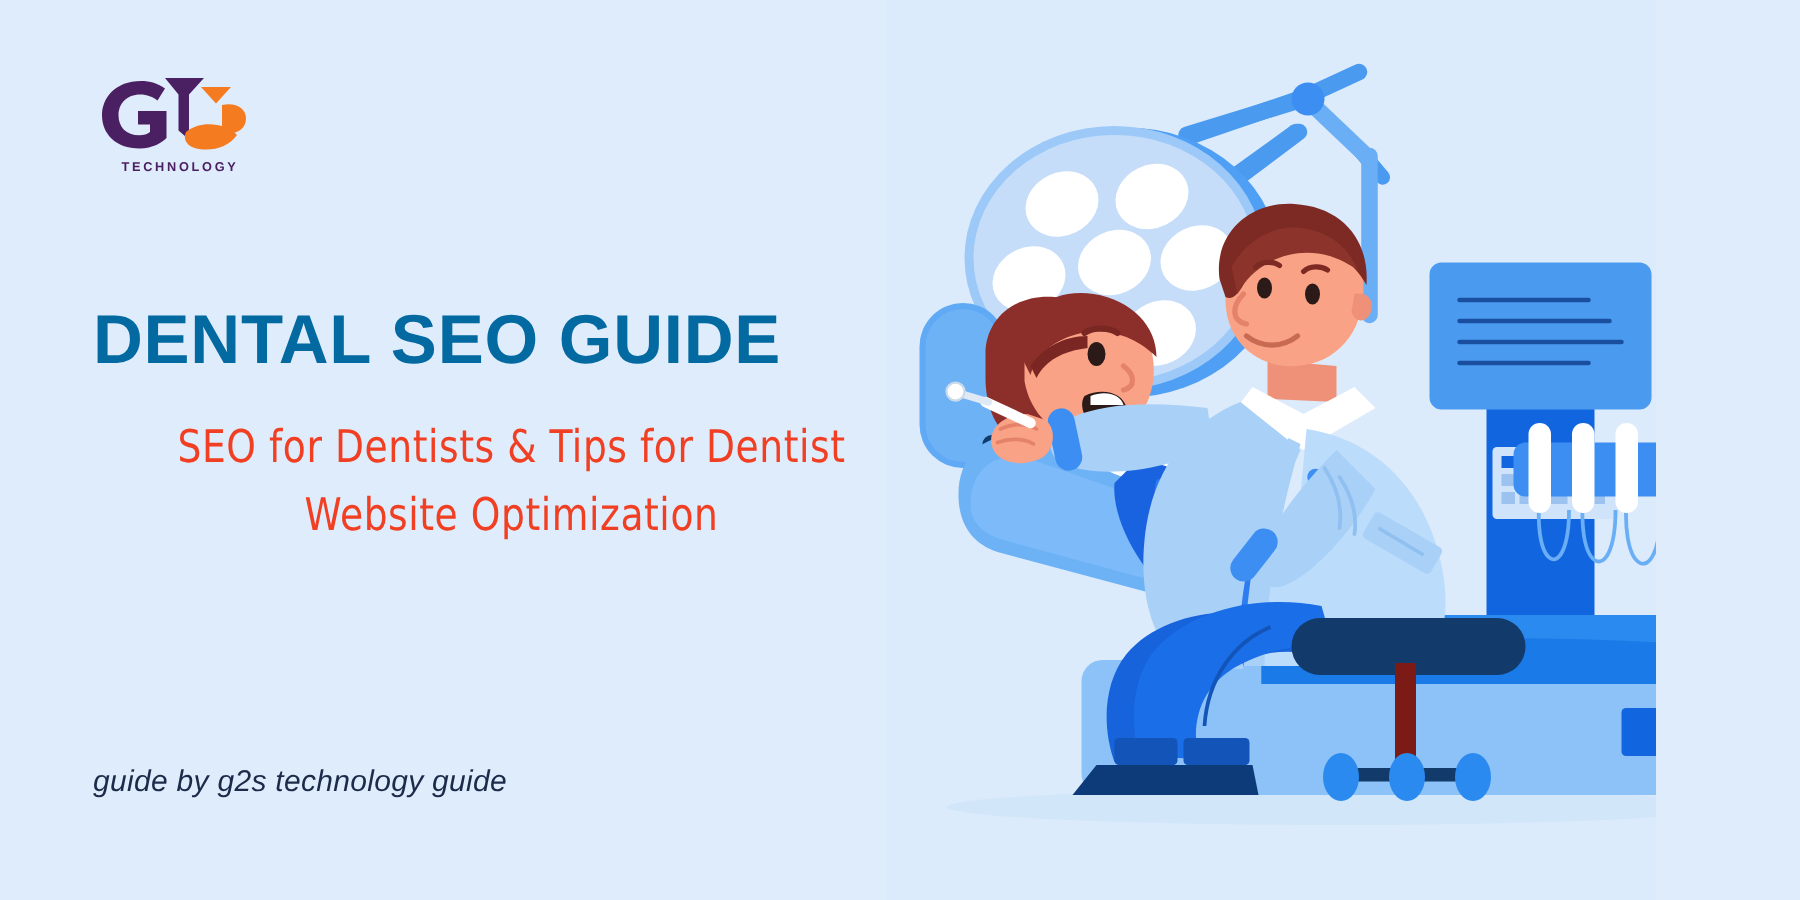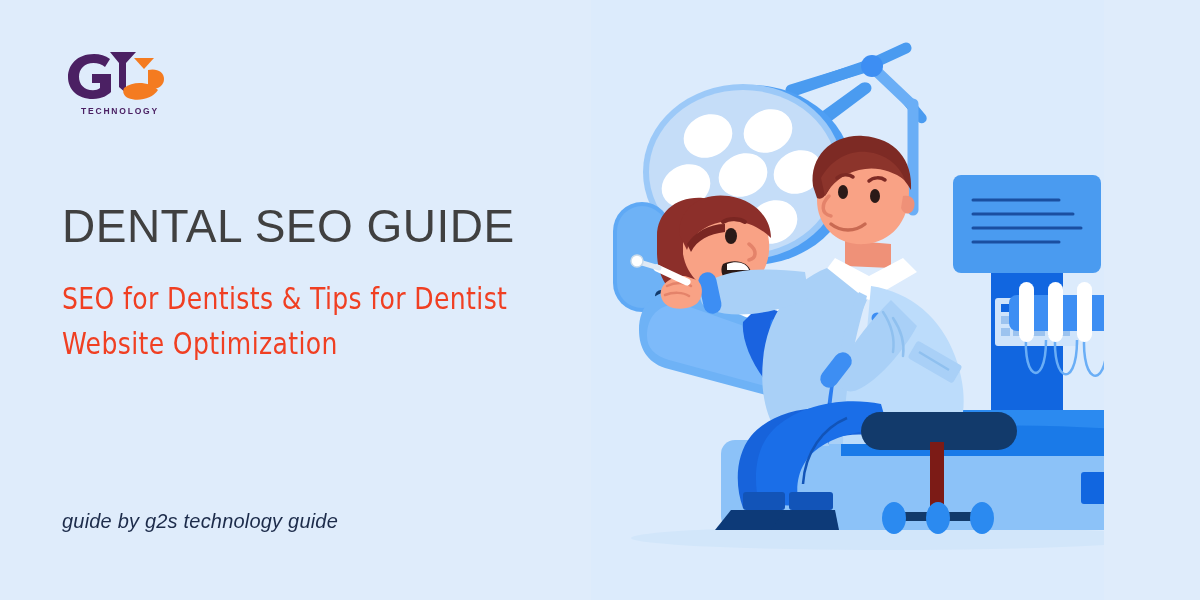--- a/index.html
+++ b/index.html
@@ -4,33 +4,34 @@
 <style>
   html,body{margin:0;padding:0;}
   body{
     width:1200px;height:600px;overflow:hidden;
     font-family:"Liberation Sans",sans-serif;
     background:#dfecfb;
   }
   .banner{
     position:relative;width:1104px;height:600px;overflow:hidden;
     background:#dfecfb;
+    text-align:center;
   }
   .bg-left{position:absolute;left:0;top:0;width:591px;height:600px;background:#dfecfb;}
   .bg-right{position:absolute;left:591px;top:0;width:609px;height:600px;background:#dcebfc;}
 
   
   .logo{position:absolute;left:64px;top:46px;width:112px;height:72px;}
   .logo svg{display:block;}
 
   
   .title{
     position:absolute;left:62px;top:203px;
-    font-size:46px;font-weight:normal;letter-spacing:.5px;
-    color:#404040;line-height:1;white-space:nowrap;
+    font-size:46px;font-weight:bold;letter-spacing:.5px;
+    color:#0369a1;line-height:1;white-space:nowrap;
     font-family:"Liberation Sans",sans-serif;
   }
   .subtitle{
     position:absolute;left:62px;top:276px;width:600px;
     font-size:30px;line-height:45px;color:#f03f22;
     font-family:"DejaVu Sans Condensed","Liberation Sans",sans-serif;
     transform:scaleX(.93);transform-origin:left top;
     font-weight:400;letter-spacing:.4px;
   }
   .byline{

